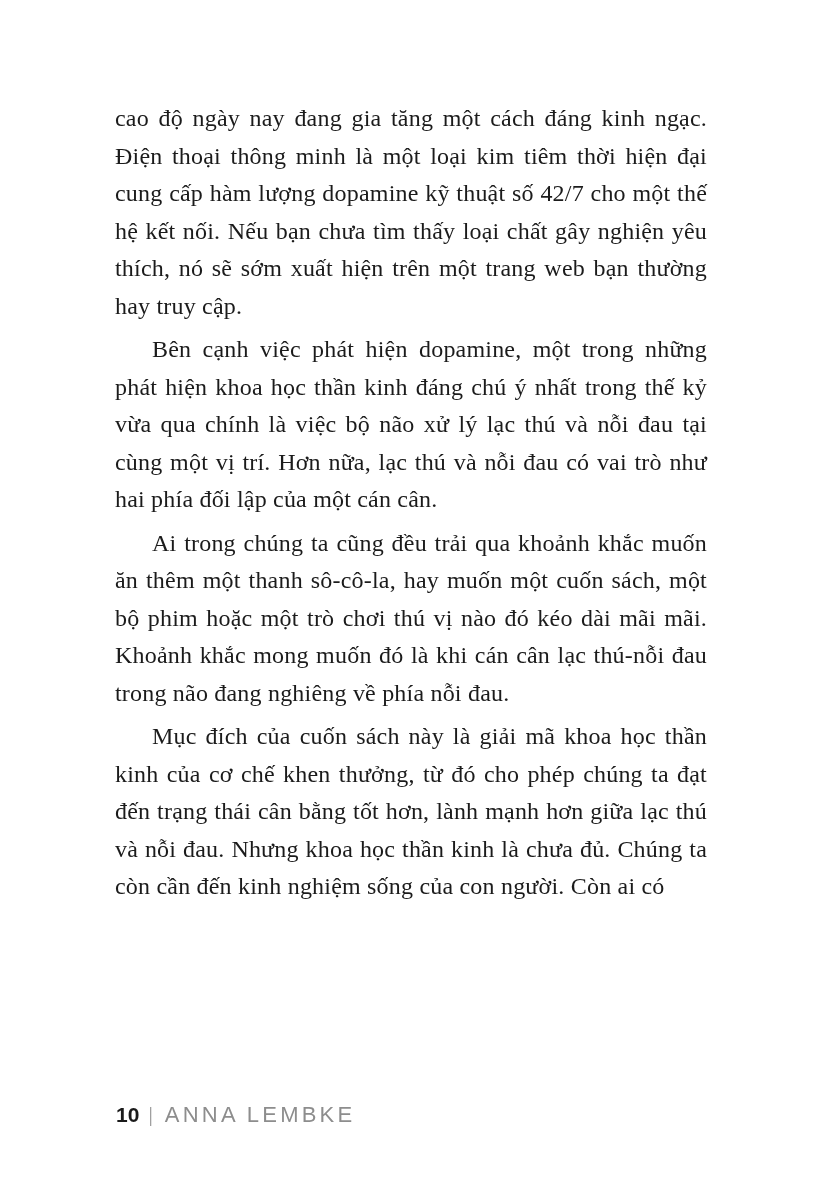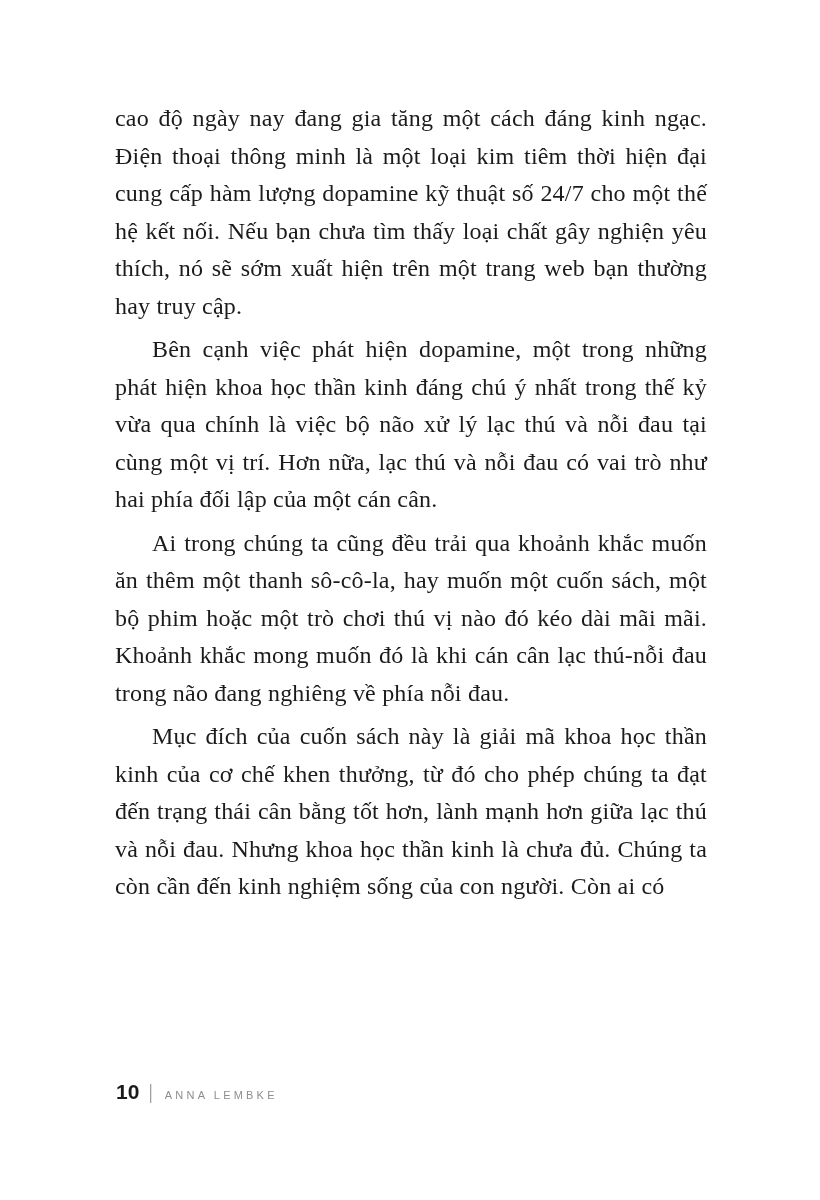--- a/index.html
+++ b/index.html
@@ -39,42 +39,43 @@
     top: 1080px;
     display: flex;
     align-items: baseline;
     font-family: "Liberation Sans", sans-serif;
     white-space: nowrap;
   }
   .page-num {
     font-weight: 700;
     font-size: 21px;
     color: #1a1a1a;
+    margin-top: 23px;
   }
   .footer-sep {
     font-size: 21px;
     font-weight: 400;
     color: #9b9b9b;
     margin: 0 11px 0 9px;
     transform: scaleX(0.7);
   }
   .footer-author {
-    font-size: 11px;
+    font-size: 22px;
     color: #8d8d8d;
     letter-spacing: 3.2px;
     text-transform: uppercase;
   }
 </style>
 </head>
 <body>
 
 <div class="page">
 
   <main class="text-block">
-    <p class="no-indent">cao độ ngày nay đang gia tăng một cách đáng kinh ngạc. Điện thoại thông minh là một loại kim tiêm thời hiện đại cung cấp hàm lượng dopamine kỹ thuật số 24/7 cho một thế hệ kết nối. Nếu bạn chưa tìm thấy loại chất gây nghiện yêu thích, nó sẽ sớm xuất hiện trên một trang web bạn thường hay truy cập.</p>
+    <p class="no-indent">cao độ ngày nay đang gia tăng một cách đáng kinh ngạc. Điện thoại thông minh là một loại kim tiêm thời hiện đại cung cấp hàm lượng dopamine kỹ thuật số 42/7 cho một thế hệ kết nối. Nếu bạn chưa tìm thấy loại chất gây nghiện yêu thích, nó sẽ sớm xuất hiện trên một trang web bạn thường hay truy cập.</p>
     <p>Bên cạnh việc phát hiện dopamine, một trong những phát hiện khoa học thần kinh đáng chú ý nhất trong thế kỷ vừa qua chính là việc bộ não xử lý lạc thú và nỗi đau tại cùng một vị trí. Hơn nữa, lạc thú và nỗi đau có vai trò như hai phía đối lập của một cán cân.</p>
     <p>Ai trong chúng ta cũng đều trải qua khoảnh khắc muốn ăn thêm một thanh sô-cô-la, hay muốn một cuốn sách, một bộ phim hoặc một trò chơi thú vị nào đó kéo dài mãi mãi. Khoảnh khắc mong muốn đó là khi cán cân lạc thú-nỗi đau trong não đang nghiêng về phía nỗi đau.</p>
     <p>Mục đích của cuốn sách này là giải mã khoa học thần kinh của cơ chế khen thưởng, từ đó cho phép chúng ta đạt đến trạng thái cân bằng tốt hơn, lành mạnh hơn giữa lạc thú và nỗi đau. Nhưng khoa học thần kinh là chưa đủ. Chúng ta còn cần đến kinh nghiệm sống của con người. Còn ai có</p>
   </main>
 
   <footer class="page-footer">
     <span class="page-num">10</span>
     <span class="footer-sep">|</span>
     <span class="footer-author">ANNA LEMBKE</span>
   </footer>

